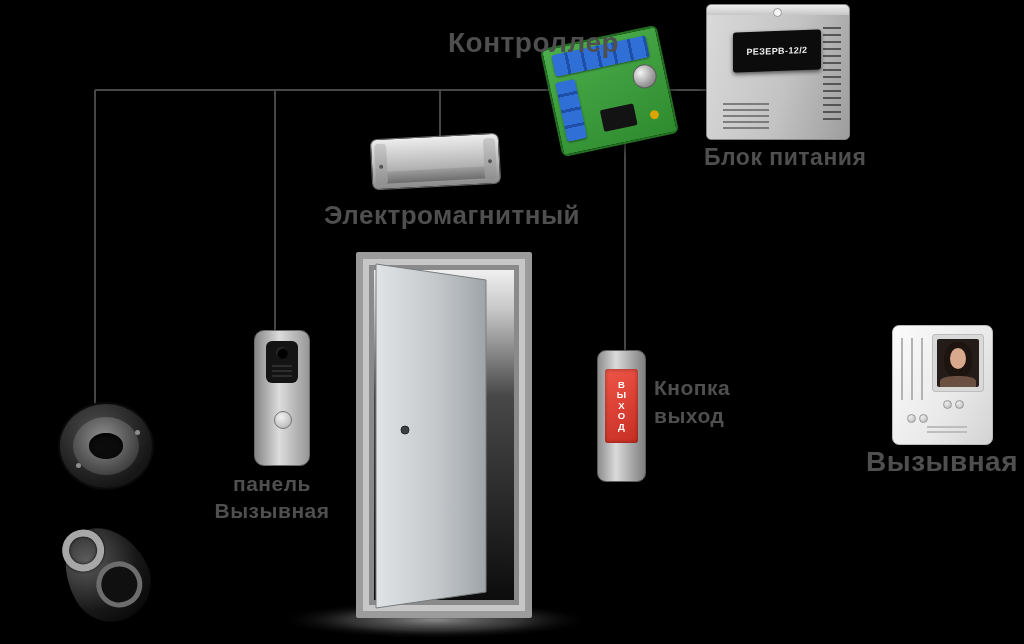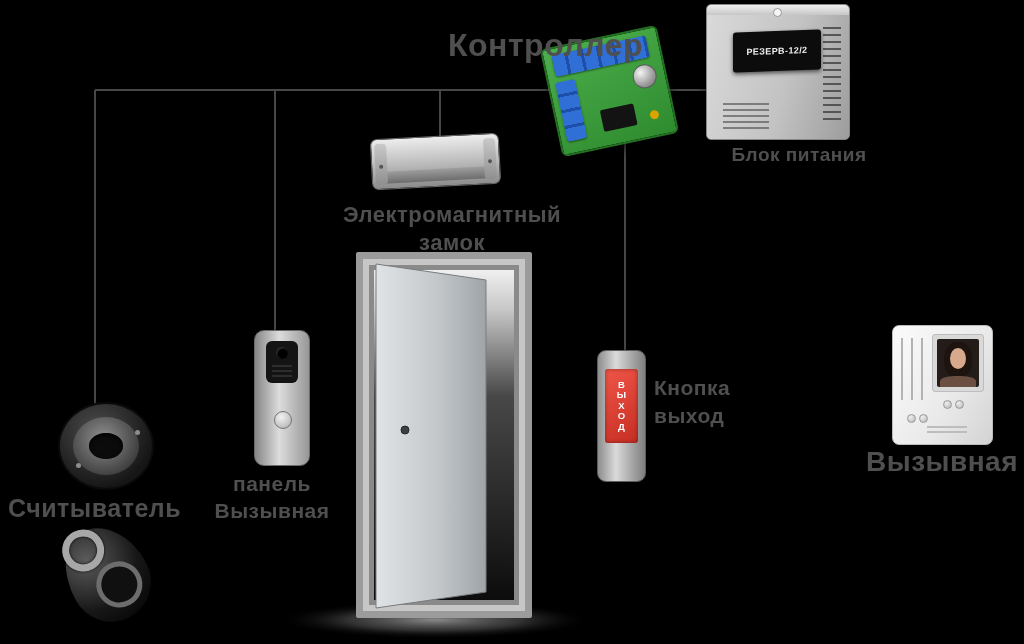--- a/index.html
+++ b/index.html
@@ -218,35 +218,33 @@
         <div class="m-shoulders"></div>
       </div>
     </div>
     <div class="m-btn" style="left:14px;top:88px;"></div>
     <div class="m-btn" style="left:26px;top:88px;"></div>
     <div class="m-btn" style="left:50px;top:74px;"></div>
     <div class="m-btn" style="left:62px;top:74px;"></div>
     <div class="m-slider"></div>
   </div>
 
-  <div class="lbl" style="left:448px;top:27px;width:164px;font-size:32px;">Контроллер</div>
-
-  <div class="lbl" style="left:704px;top:144px;width:190px;font-size:19px;text-align:center;">Блок питания</div>
-
-  <div class="lbl" style="left:320px;top:201px;width:264px;font-size:22px;line-height:28px;">
+  <div class="lbl" style="left:448px;top:27px;width:164px;font-size:28px;">Контроллер</div>
+
+  <div class="lbl" style="left:704px;top:144px;width:190px;font-size:23px;text-align:left;">Блок питания</div>
+
+  <div class="lbl" style="left:320px;top:201px;width:264px;font-size:26px;line-height:28px;">
     <span class="line">Электромагнитный</span>
-    <span class="line">замок</span>
   </div>
 
   <div class="lbl" style="left:210px;top:470px;width:124px;font-size:21px;line-height:27px;">
     <span class="line">панель</span>
     <span class="line">Вызывная</span>
   </div>
 
-  <div class="lbl" style="left:8px;top:494px;width:190px;font-size:25px;text-align:left;">Считыватель</div>
 
   <div class="lbl" style="left:654px;top:374px;width:130px;font-size:21px;line-height:28px;text-align:left;">
     <span class="line">Кнопка</span>
     <span class="line">выход</span>
   </div>
 
   <div class="lbl" style="left:866px;top:446px;width:150px;font-size:28px;text-align:left;">Вызывная</div>
 
 </div>
 

